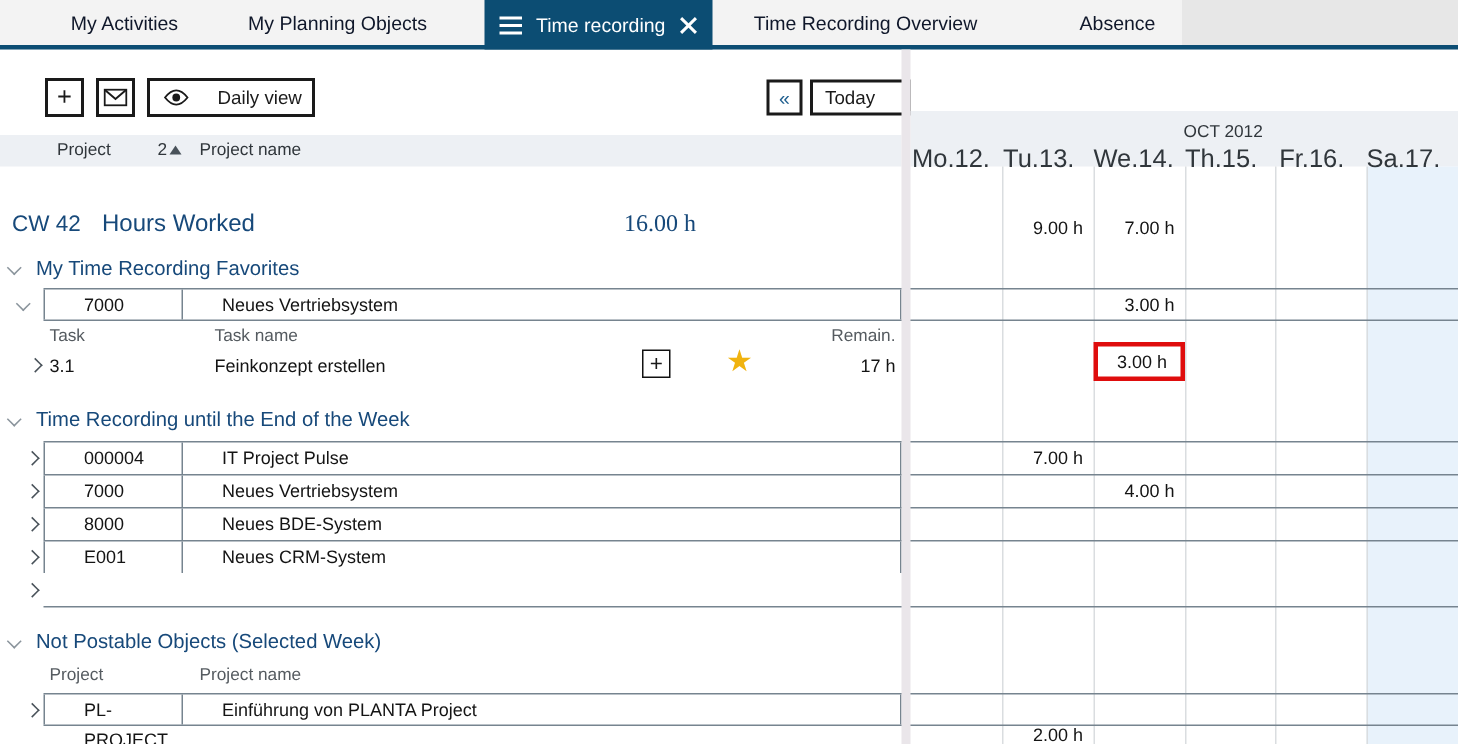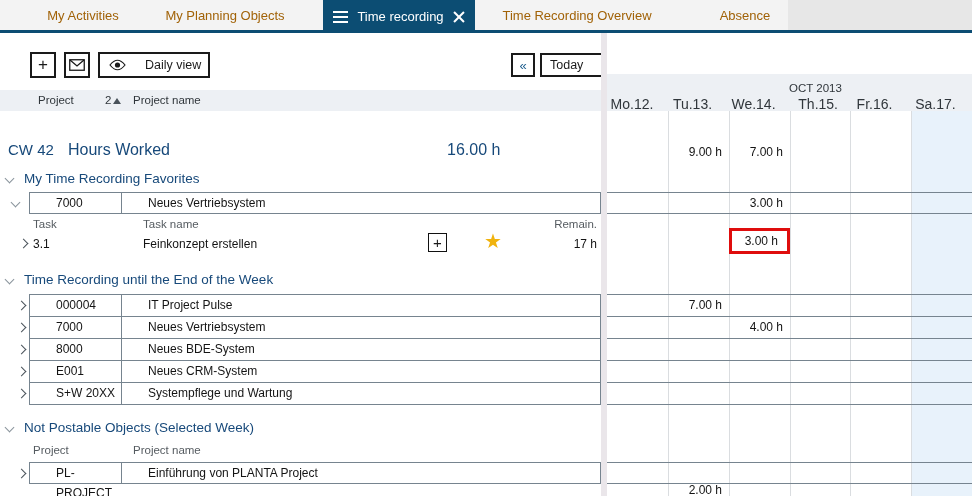--- a/index.html
+++ b/index.html
@@ -4,42 +4,42 @@
 <style>
   html,body{margin:0;padding:0;background:#fff;}
   #app{position:relative;width:972px;height:496px;overflow:hidden;
        font-family:"Liberation Sans",sans-serif;background:#fff;color:#1a1a1a;}
 
   
   .tabbar{position:absolute;left:0;top:0;width:972px;height:33px;background:#f3f3f3;}
   .tabbar .right-gray{position:absolute;left:788px;top:0;width:184px;height:30px;background:#e7e7e7;}
   .tabbar .bottom-line{position:absolute;left:0;top:30px;width:972px;height:3px;background:#0c4d73;}
   .tab{position:absolute;top:0;height:30px;display:flex;align-items:center;justify-content:center;
-       font-size:13px;color:#a16207;cursor:pointer;}
+       font-size:13px;color:#0f172a;cursor:pointer;}
   .tab.active{background:#0c4d73;color:#fff;height:33px;justify-content:space-between;
        padding:0 10px;box-sizing:border-box;}
   .menu-icon{display:inline-block;width:15px;}
   .menu-icon i{display:block;height:2px;background:#fff;margin:3px 0;}
   .close-icon{position:relative;width:12px;height:12px;display:inline-block;}
   .close-icon i{position:absolute;left:-1px;top:5px;width:14px;height:2px;background:#fff;}
   .close-icon i:first-child{transform:rotate(45deg);}
   .close-icon i:last-child{transform:rotate(-45deg);}
 
   
   .tbtn{position:absolute;box-sizing:border-box;border:2px solid #1a1a1a;background:#fff;
         display:flex;align-items:center;font-size:12.5px;cursor:pointer;}
   .tbtn.sq{justify-content:center;}
   .plus-glyph{font-size:17px;font-weight:400;line-height:1;margin-top:-1px;}
 
   
   .divider{position:absolute;left:601px;top:33px;width:6px;height:463px;background:#eae6ea;z-index:6;}
   .band{position:absolute;background:#edf0f4;}
   .weekend{position:absolute;left:911px;top:111px;width:61px;height:385px;background:#e8f2fb;}
   .vgrid{position:absolute;top:111px;height:385px;width:1px;background:#dadde0;}
-  .day-label{position:absolute;top:96px;height:14px;font-size:14px;color:#30363b;
+  .day-label{position:absolute;top:96px;height:14px;font-size:17px;color:#30363b;
              text-align:center;box-sizing:border-box;padding-right:12px;}
   .month-label{position:absolute;top:82px;font-size:11.5px;color:#30363b;}
 
   .lh-label{position:absolute;font-size:11.5px;color:#30363b;}
 
   
   .navy{color:#17497a;}
   .cw{position:absolute;font-size:15px;}
   .hw-label{position:absolute;font-size:16px;}
   .sec-title{position:absolute;font-size:13.5px;}
@@ -133,38 +133,38 @@
   </div>
 
   <div class="band" style="left:607px;top:74px;width:365px;height:37px;"></div>
   <div class="weekend"></div>
   <div class="vgrid" style="left:668px;"></div>
   <div class="vgrid" style="left:729px;"></div>
   <div class="vgrid" style="left:790px;"></div>
   <div class="vgrid" style="left:850px;"></div>
   <div class="vgrid" style="left:911px;"></div>
 
-  <div class="month-label" style="left:789px;">OCT 2013</div>
+  <div class="month-label" style="left:789px;">OCT 2012</div>
   <div class="day-label" style="left:608px;width:60px;">Mo.12.</div>
   <div class="day-label" style="left:668px;width:61px;">Tu.13.</div>
   <div class="day-label" style="left:729px;width:61px;">We.14.</div>
   <div class="day-label" style="left:790px;width:60px;text-align:right;">Th.15.</div>
   <div class="day-label" style="left:850px;width:61px;">Fr.16.</div>
   <div class="day-label" style="left:911px;width:61px;">Sa.17.</div>
 
   <div class="band" style="left:0;top:90px;width:601px;height:21px;"></div>
   <div class="lh-label" style="left:38px;top:94px;">Project</div>
   <div class="lh-label" style="left:105px;top:94px;">
     <span>2</span><span class="sort-tri"></span>
   </div>
   <div class="lh-label" style="left:133px;top:94px;">Project name</div>
 
   <div class="cw navy" style="left:8px;top:118px;margin-top:23px;">CW 42</div>
   <div class="hw-label navy" style="left:68px;top:141px;">Hours Worked</div>
-  <div class="hw-label navy" style="left:447px;top:141px;">16.00 h</div>
+  <div class="hw-label navy" style="left:416px;top:141px;font-family:Liberation Serif, serif;">16.00 h</div>
   <div class="cal-val" style="left:668px;top:145px;">9.00 h</div>
   <div class="cal-val" style="left:729px;top:145px;">7.00 h</div>
 
   <span class="chev down" style="left:6px;top:175px;"></span>
   <div class="sec-title navy" style="left:24px;top:171px;">My Time Recording Favorites</div>
 
   <span class="chev down" style="left:12px;top:199px;"></span>
   <div class="drow closed" style="top:192px;">
     <div class="pcell">
       <span class="cell-text">7000</span>
@@ -230,28 +230,20 @@
   <div class="drow" style="top:360px;">
     <div class="pcell">
       <span class="cell-text">E001</span>
       </div>
     <div class="ncell">
       <span class="cell-text">Neues CRM-System</span>
       </div>
   </div>
 
   <span class="chev right" style="left:18px;top:390px;"></span>
-  <div class="drow" style="top:382px;">
-    <div class="pcell">
-      <span class="cell-text">S+W 20XX</span>
-      </div>
-    <div class="ncell">
-      <span class="cell-text">Systempflege und Wartung</span>
-      </div>
-  </div>
   <div class="h-line" style="top:404px;"></div>
 
   <span class="chev down" style="left:6px;top:424px;"></span>
   <div class="sec-title navy" style="left:24px;top:420px;">Not Postable Objects (Selected Week)</div>
 
   <div class="subhead" style="left:33px;top:444px;">Project</div>
   <div class="subhead" style="left:133px;top:444px;">Project name</div>
 
   <span class="chev right" style="left:18px;top:470px;"></span>
   <div class="drow closed" style="top:462px;">

